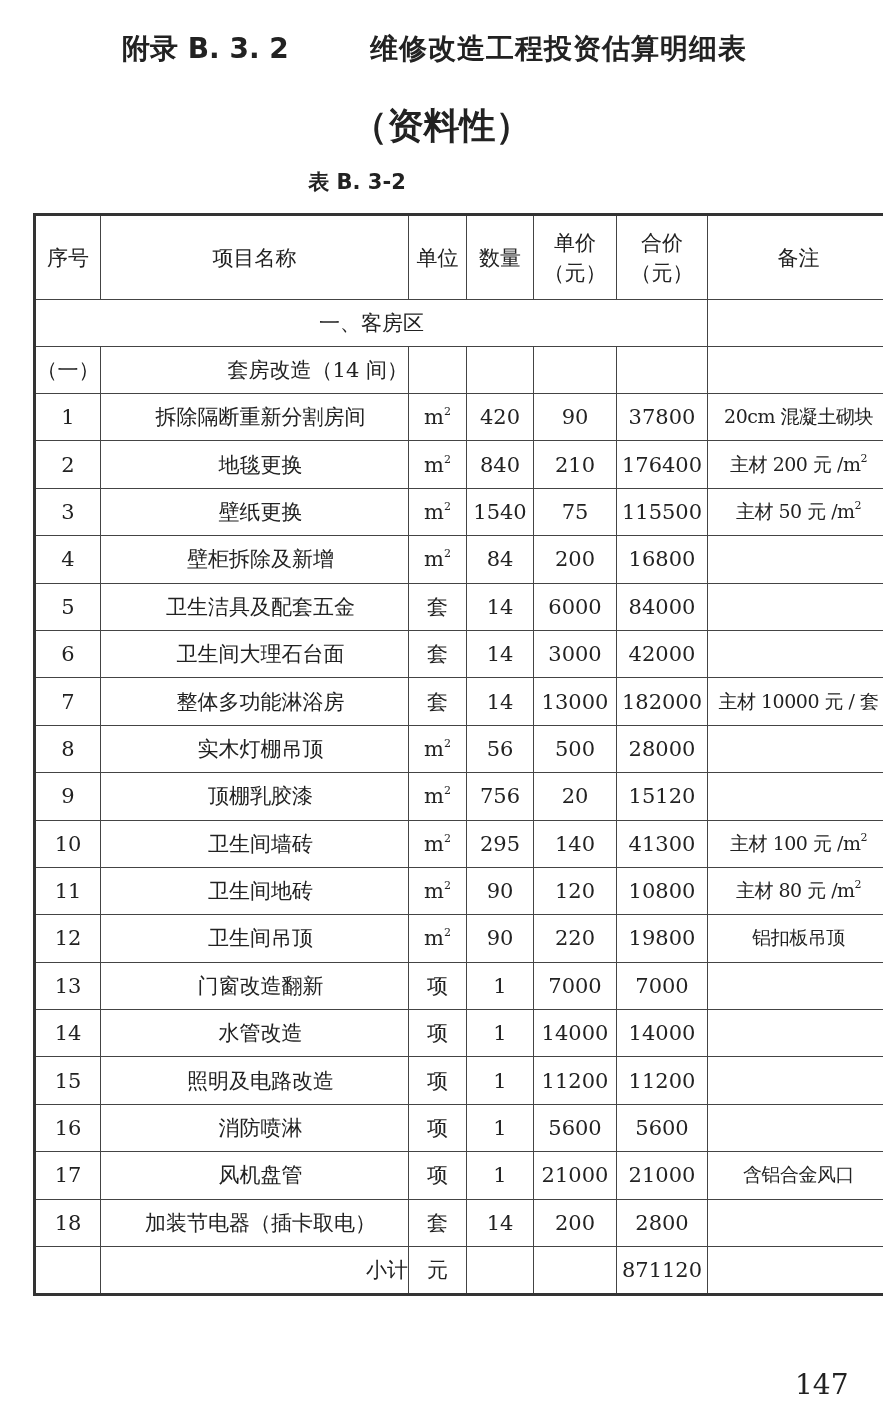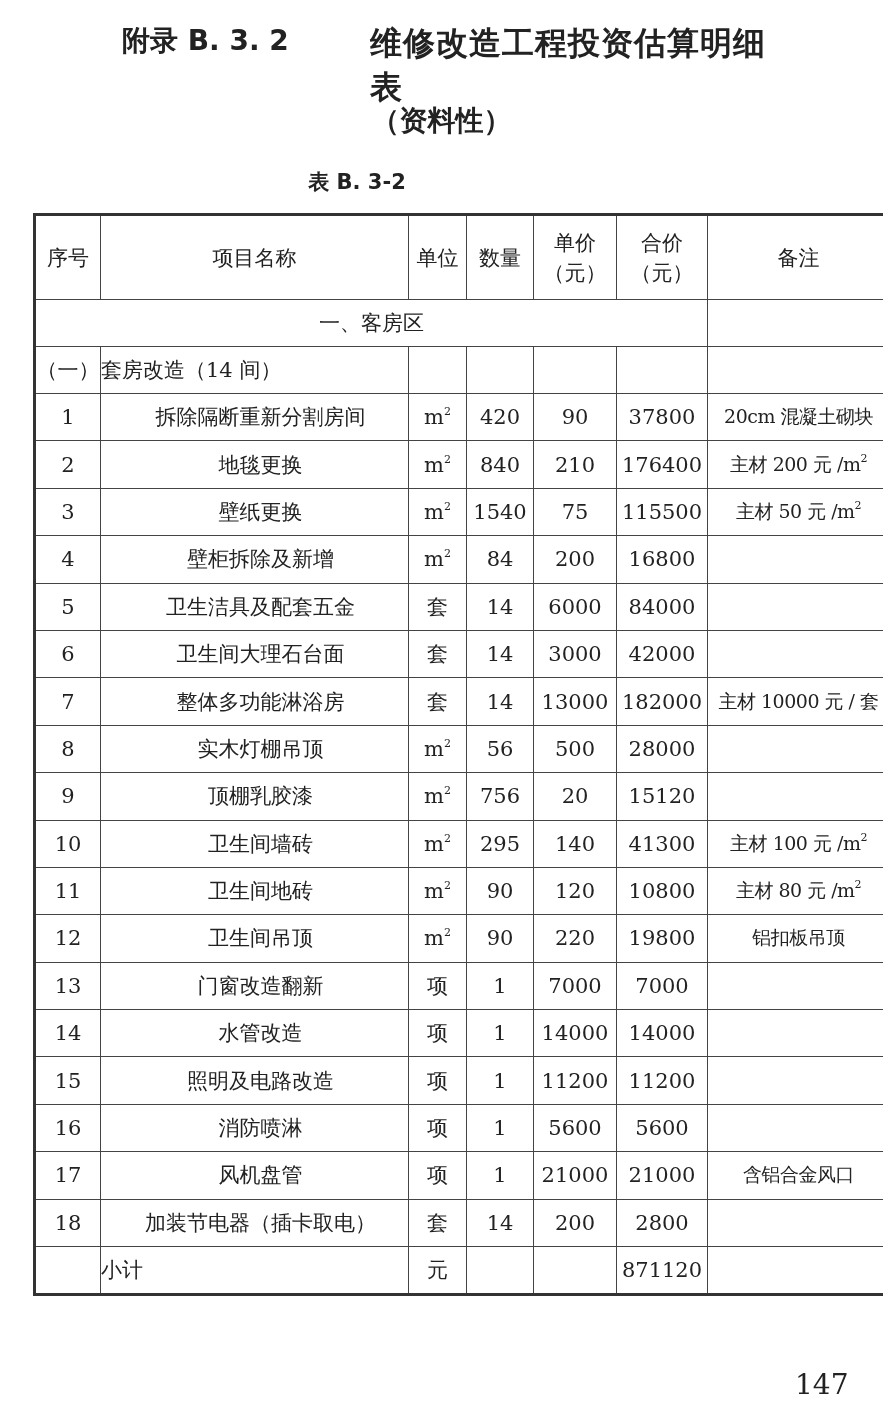--- a/index.html
+++ b/index.html
@@ -1,35 +1,35 @@
 <!DOCTYPE html>
 <html><head>
 <meta charset="utf-8">
 <style>
   html, body { margin: 0; padding: 0; background: #ffffff; }
   body { width: 883px; height: 1419px; position: relative; overflow: hidden;
          font-family: "DejaVu Serif", "Liberation Serif", serif; color: #222; }
-  .title-line { position: absolute; top: 20px; left: 0; width: 769px; height: 46px; }
+  .title-line { position: absolute; top: 28px; left: 0; width: 769px; height: 46px; }
   .appendix-no { position: absolute; left: 122px; top: 2px; font-size: 28px; font-weight: bold;
                  font-family: "DejaVu Sans", "Liberation Sans", sans-serif; letter-spacing: 0px; }
-  .main-title { position: absolute; left: 370px; top: 2px; font-size: 32px; font-weight: bold;
+  .main-title { position: absolute; left: 370px; top: 2px; font-size: 28px; font-weight: bold;
                 font-family: "DejaVu Sans", "Liberation Sans", sans-serif; letter-spacing: 1px; }
   .subtitle { position: absolute; top: 102px; left: 0; width: 883px; text-align: center;
-              font-size: 28px; font-weight: bold; font-family: "DejaVu Sans", "Liberation Sans", sans-serif; }
+              font-size: 36px; font-weight: bold; font-family: "DejaVu Sans", "Liberation Sans", sans-serif; }
   .table-label { position: absolute; top: 168px; left: 0; width: 714px; text-align: center;
                  font-size: 21px; font-weight: bold; font-family: "DejaVu Sans", "Liberation Sans", sans-serif; }
   table.budget { position: absolute; left: 33px; top: 213px; width: 856px; border-collapse: collapse;
                  table-layout: fixed; border: 3px solid #333; }
   table.budget td, table.budget th { border: 1px solid #444; font-weight: normal; font-size: 21px;
                  text-align: center; vertical-align: middle; padding: 0; overflow: hidden; white-space: nowrap; }
   table.budget thead th { height: 83px; line-height: 30px; }
   table.budget tr.sec td { height: 46px; margin-left: 36px; }
   table.budget tr.row td { height: 46.4px; }
   td.name { text-align: left; padding-left: 12px !important; }
-  td.name.center { text-align: left; padding-left: 0 !important; }
+  td.name.center { text-align: right; padding-left: 0 !important; }
   td.note { font-size: 19px !important; letter-spacing: -0.5px; }
   sup { font-size: 11px; vertical-align: 9px; line-height: 0; }
   .page-number { position: absolute; left: 795px; top: 1368px; font-size: 28px; 
                  font-family: "DejaVu Serif", "Liberation Serif", serif; }
 </style>
 </head>
 <body>
 
 <div class="title-line">
   <span class="appendix-no">附录 B. 3. 2</span>

